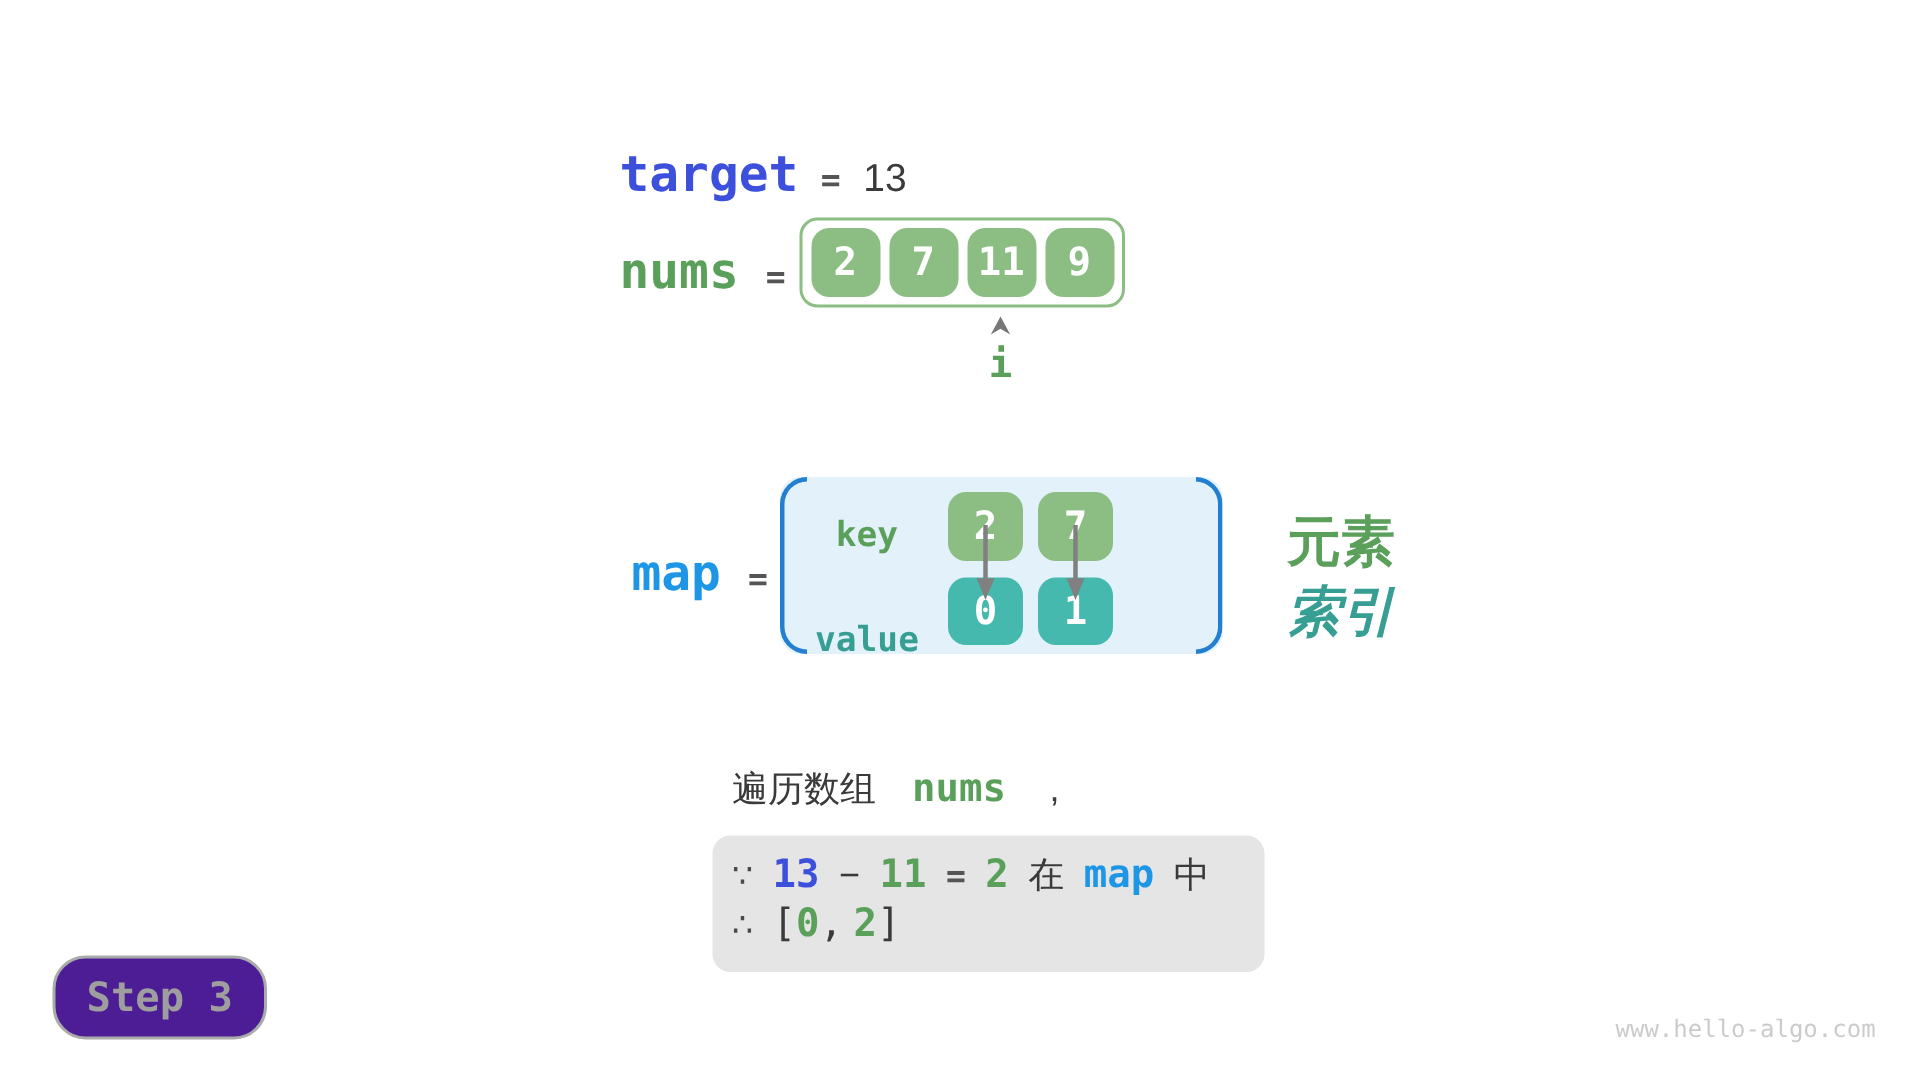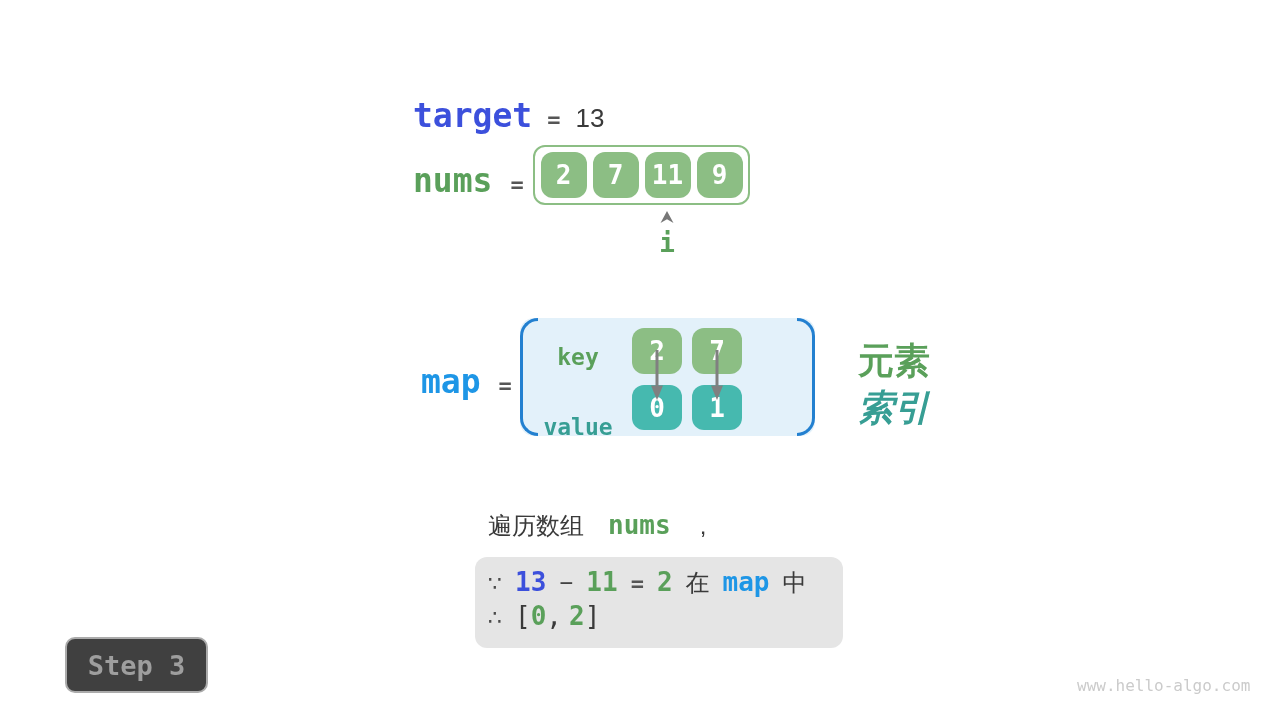--- a/index.html
+++ b/index.html
@@ -75,25 +75,25 @@
   .c-line{display:flex;align-items:baseline;gap:13px;height:34px;}
   .sym{font-size:22px;color:#4A4A4A;}
   .num{font-family:"DejaVu Sans Mono","Liberation Mono",monospace;font-weight:bold;font-size:26px;}
   .op{font-size:24px;color:var(--dark-text);}
   .cjk{font-size:24px;color:var(--dark-text);}
   .bracket-group{display:flex;align-items:baseline;}
   .bracket{font-family:"DejaVu Sans Mono","Liberation Mono",monospace;font-size:26px;color:var(--dark-text);}
   .bg-comma{margin-right:7px;}
 
   
-  .step-badge{left:35px;top:637px;width:143px;height:56px;background:#404040;
-              border:2px solid var(--step-border);border-radius:10px;
+  .step-badge{left:35px;top:637px;width:143px;height:56px;background:#4c1d95;
+              border:2px solid var(--step-border);border-radius:22px;
               display:flex;align-items:center;justify-content:center;
               font-family:"DejaVu Sans Mono","Liberation Mono",monospace;font-weight:bold;
-              font-size:27px;color:var(--step-gray);margin-left:30px;}
+              font-size:27px;color:var(--step-gray);}
   .watermark{left:1077px;top:676px;font-family:"DejaVu Sans Mono","Liberation Mono",monospace;
              font-size:16px;color:var(--watermark-gray);}
 </style>
 </head>
 <body>
 
 <div id="canvas">
 
   <div class="abs target-line">
     <span class="code-label c-indigo">target</span>

